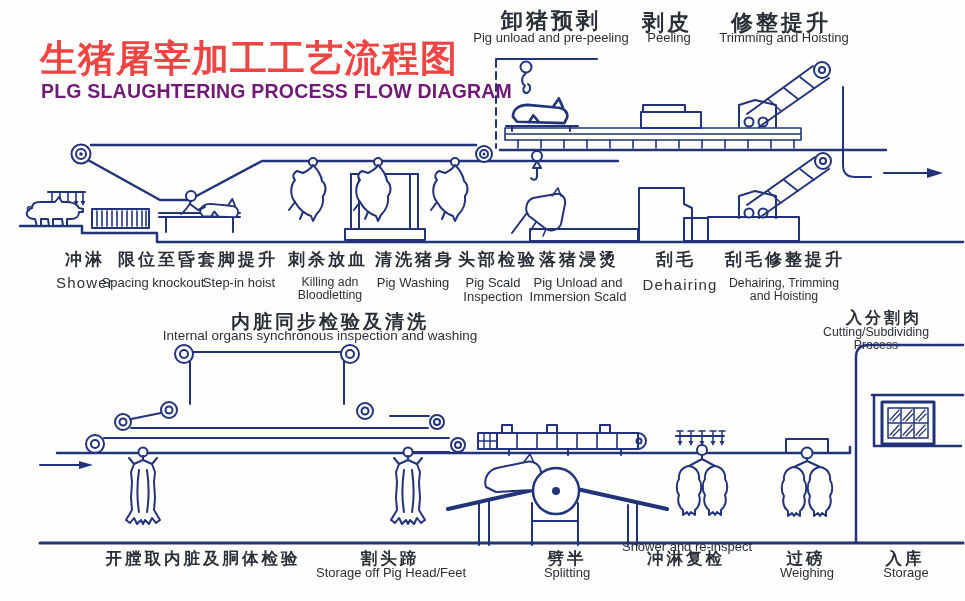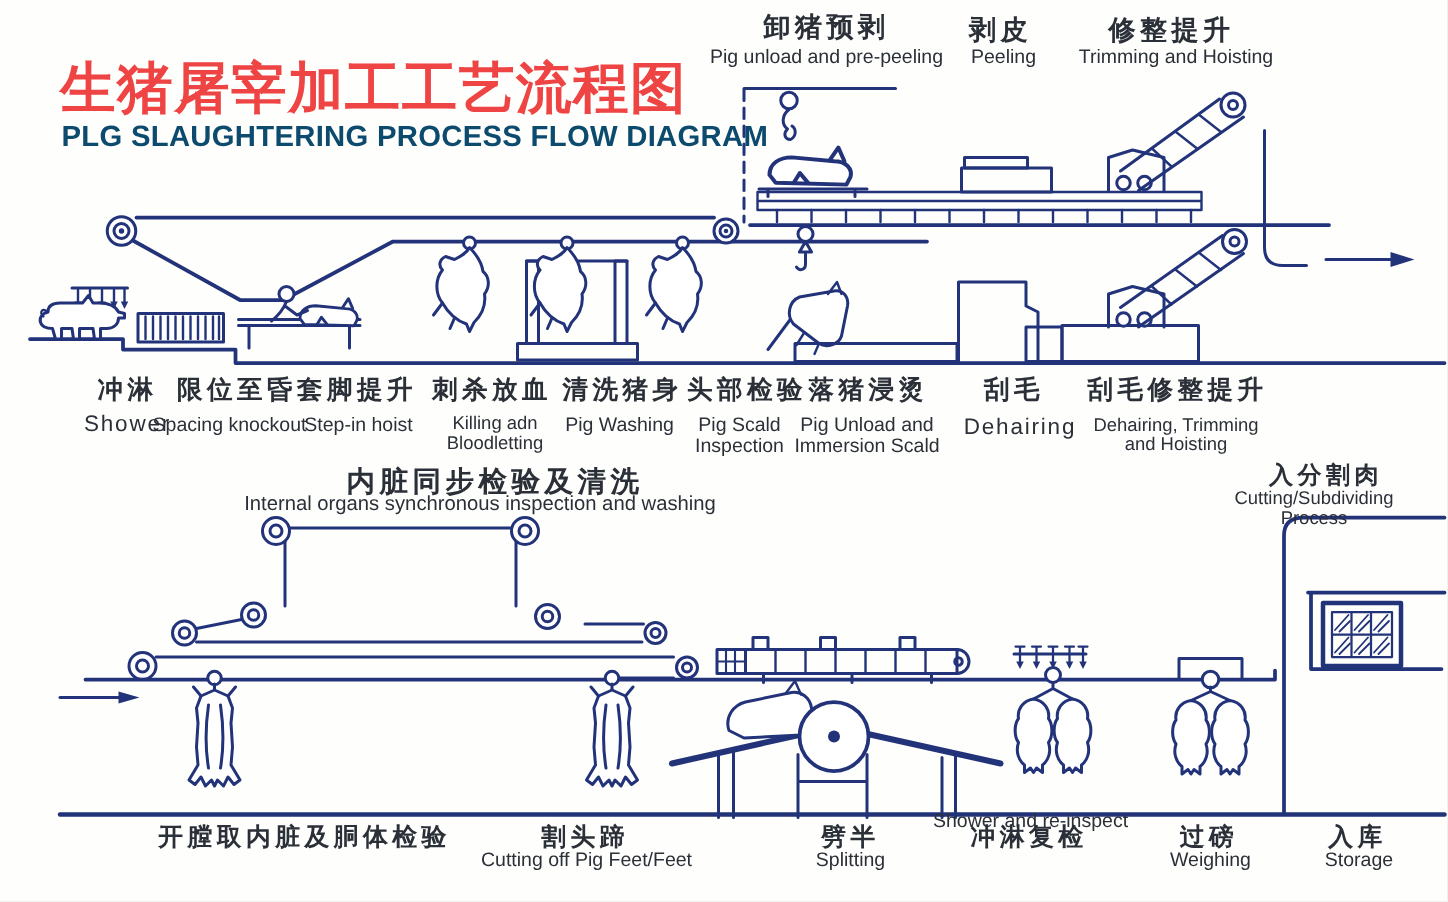--- a/index.html
+++ b/index.html
@@ -1,29 +1,29 @@
 <!DOCTYPE html>
 <html><head>
 <meta charset="utf-8">
 <style>
   html,body{margin:0;padding:0;background:#e8e8e8;}
   #stage{position:relative;width:965px;height:601px;background:#fefefc;overflow:hidden;
          font-family:"Liberation Sans","DejaVu Sans",sans-serif;color:#2b3038;}
   #diagram-svg{position:absolute;left:0;top:0;}
   .lbl{position:absolute;transform:translateX(-50%);text-align:center;white-space:pre-line;line-height:1.08;}
   .zh{font-weight:600;font-size:17px;letter-spacing:3px;color:#2b3038;}
-  .zh-top{font-size:18px;}
+  .zh-top{font-size:22px;}
   .zh-bot{font-size:16.5px;}
   .en{font-size:13px;color:#2b3038;}
   .en-sm{font-size:12.3px;}
   .en-big{font-size:15px;letter-spacing:1.2px;}
   .title-zh{position:absolute;left:40px;top:34px;font-size:37px;font-weight:bold;
             letter-spacing:1px;color:#ef4444;white-space:nowrap;}
   .title-en{position:absolute;left:41px;top:80px;font-size:19.5px;font-weight:bold;
-            color:#0c4a6e;white-space:nowrap;letter-spacing:0.2px;text-align:center;}
+            color:#701a75;white-space:nowrap;letter-spacing:0.2px;text-align:center;}
 </style>
 </head>
 <body>
 
 <div id="stage">
 
   <svg id="diagram-svg" width="965" height="601" viewBox="0 0 965 601">
     <defs>
       <g id="hangPig">
         <circle cx="0" cy="4" r="4" fill="#fff"></circle>
@@ -317,21 +317,21 @@
   <div class="lbl en en-sm" style="left:784px;top:277px">Dehairing, Trimming
 and Hoisting</div>
 
   <div class="lbl zh" style="left:330px;top:312px;font-size:19px">内脏同步检验及清洗</div>
   <div class="lbl en" style="left:320px;top:329px;font-size:13.5px">Internal organs synchronous inspection and washing</div>
   <div class="lbl zh" style="left:884px;top:309px;font-size:16px">入分割肉</div>
   <div class="lbl en en-sm" style="left:876px;top:326px">Cutting/Subdividing Process</div>
 
   <div class="lbl zh zh-bot" style="left:203px;top:550px">开膛取内脏及胴体检验</div>
   <div class="lbl zh zh-bot" style="left:390px;top:550px">割头蹄</div>
-  <div class="lbl en" style="left:391px;top:566px">Cutting off Pig Feet/Feet</div>
+  <div class="lbl en" style="left:391px;top:566px">Storage off Pig Head/Feet</div>
   <div class="lbl zh zh-bot" style="left:567px;top:550px">劈半</div>
   <div class="lbl en" style="left:567px;top:566px">Splitting</div>
   <div class="lbl zh zh-bot" style="left:686px;top:550px">冲淋复检</div>
   <div class="lbl en" style="left:687px;top:540px">Shower and re-inspect</div>
   <div class="lbl zh zh-bot" style="left:806px;top:550px">过磅</div>
   <div class="lbl en" style="left:807px;top:566px">Weighing</div>
   <div class="lbl zh zh-bot" style="left:905px;top:550px">入库</div>
   <div class="lbl en" style="left:906px;top:566px">Storage</div>
 
 </div>

